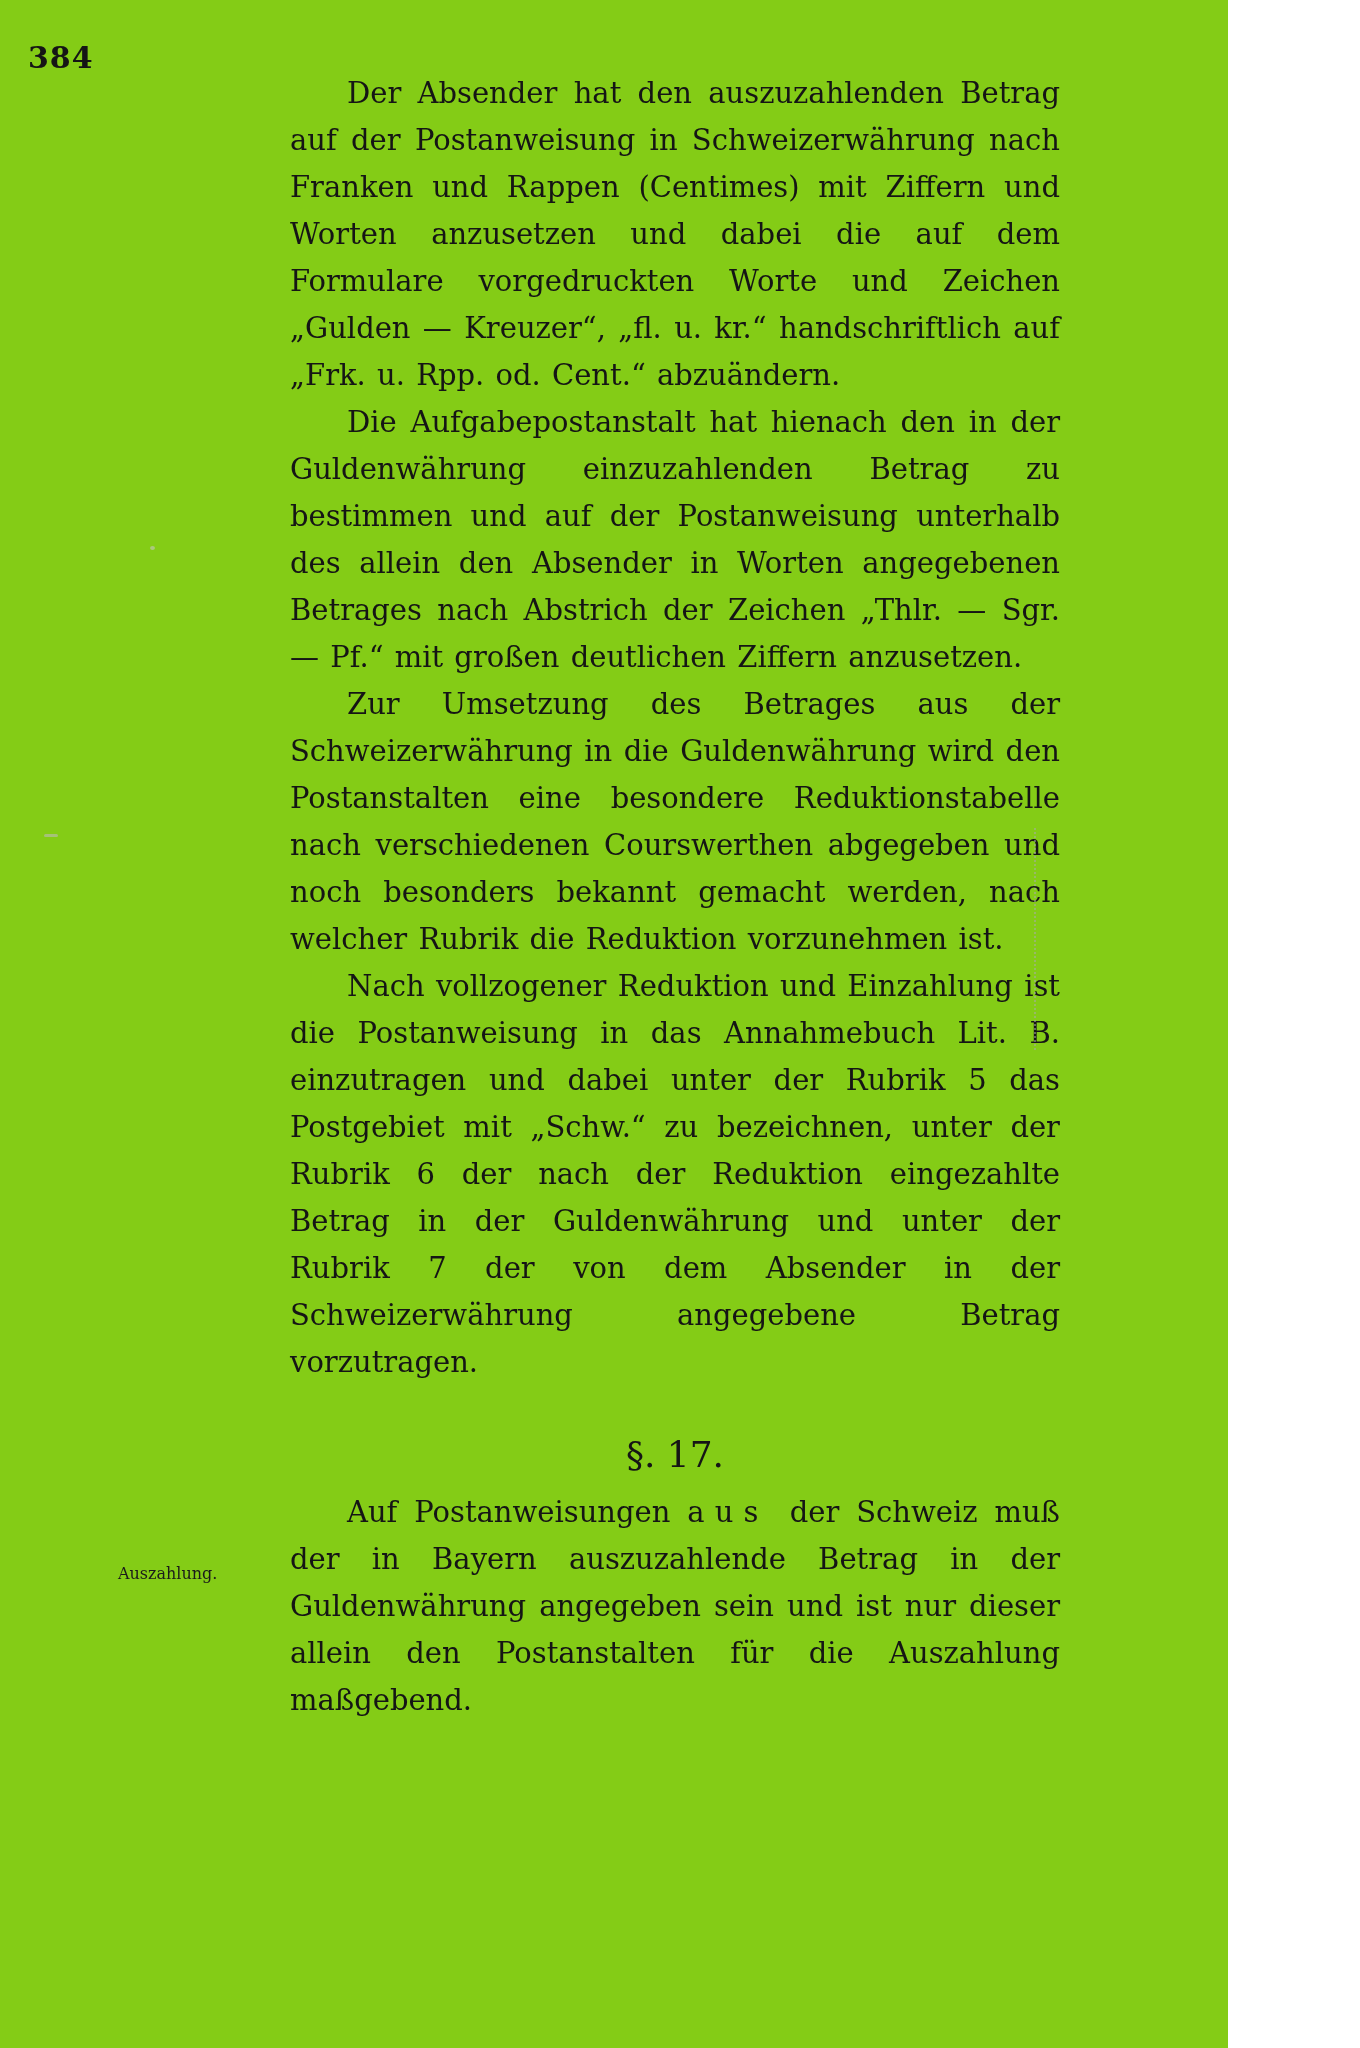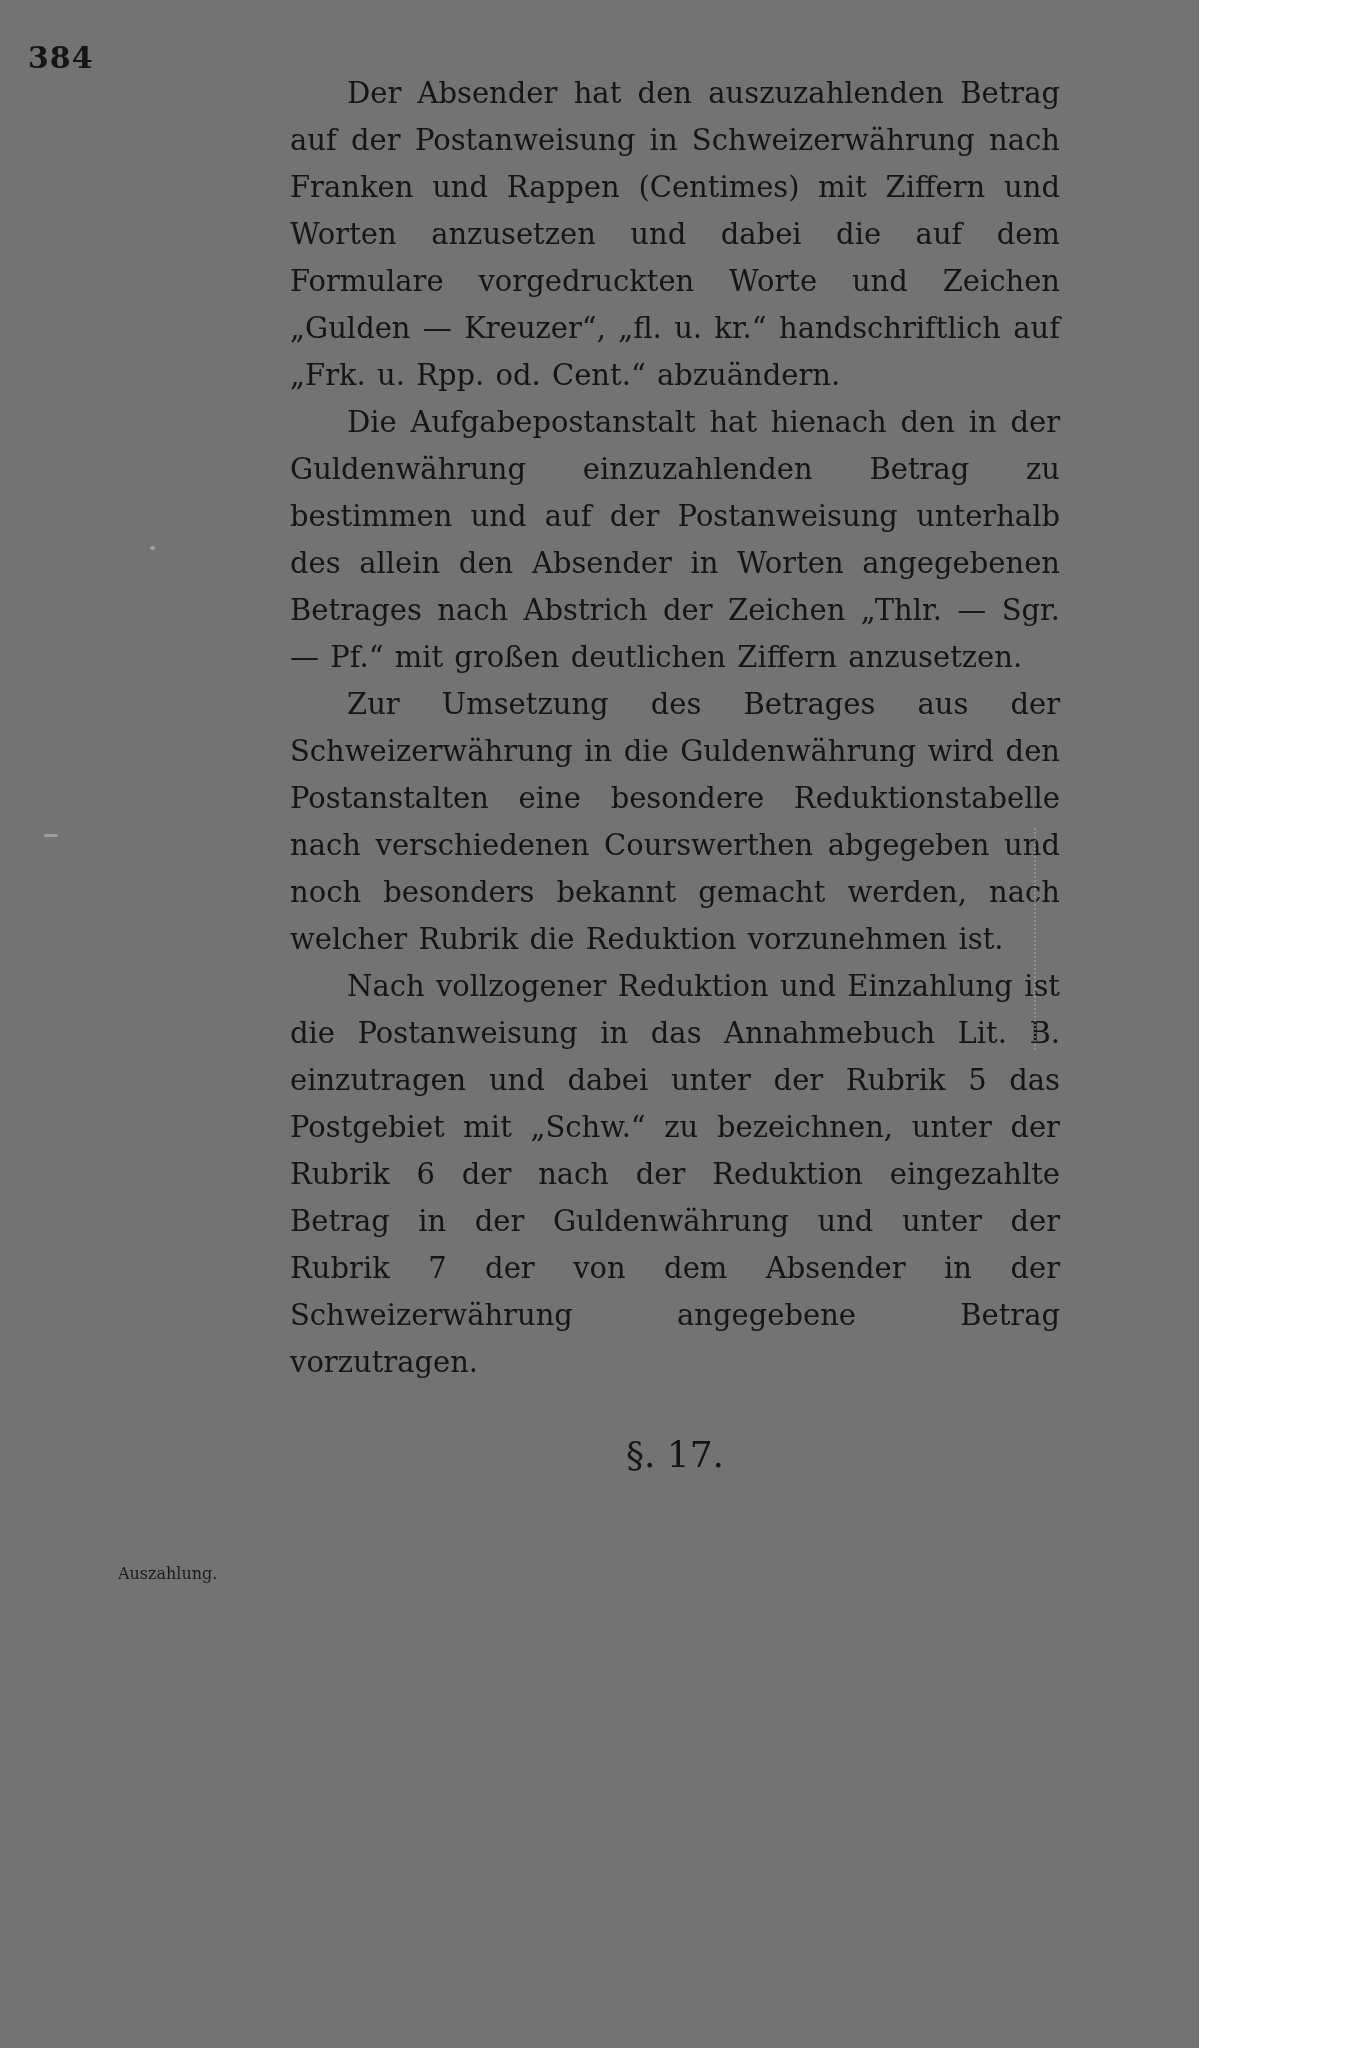--- a/index.html
+++ b/index.html
@@ -4,24 +4,25 @@
 <style>
   html, body {
     margin: 0;
     padding: 0;
     background: #ffffff;
   }
   .page {
     position: relative;
     width: 1199px;
     height: 2048px;
-    background: #737373;
+    background: #84cc16;
     font-family: "DejaVu Serif", serif;
     color: #151515;
     overflow: hidden;
+    padding-left: 29px;
   }
   .page-number {
     position: absolute;
     left: 28px;
     top: 40px;
     font-size: 30px;
     font-weight: bold;
     letter-spacing: 1px;
   }
   .text-column {
@@ -99,20 +100,21 @@
     <div id="intro">
         <p class="para"><span>Der Absender hat den auszuzahlenden Betrag auf der Postanweisung in Schweizerwährung nach Franken und Rappen (Centimes) mit Ziffern und Worten anzusetzen und dabei die auf dem Formulare vorgedruckten Worte und Zeichen „Gulden — Kreuzer“, „fl. u. kr.“ handschriftlich auf „Frk. u. Rpp. od. Cent.“ abzuändern.</span></p>
         <p class="para"><span>Die Aufgabepostanstalt hat hienach den in der Guldenwährung einzuzahlenden Betrag zu bestimmen und auf der Postanweisung unterhalb des allein den Absender in Worten angegebenen Betrages nach Abstrich der Zeichen „Thlr. — Sgr. — Pf.“ mit großen deutlichen Ziffern anzusetzen.</span></p>
         <p class="para"><span>Zur Umsetzung des Betrages aus der Schweizerwährung in die Guldenwährung wird den Postanstalten eine besondere Reduktionstabelle nach verschiedenen Courswerthen abgegeben und noch besonders bekannt gemacht werden, nach welcher Rubrik die Reduktion vorzunehmen ist.</span></p>
         <p class="para"><span>Nach vollzogener Reduktion und Einzahlung ist die Postanweisung in das Annahmebuch Lit. B. einzutragen und dabei unter der Rubrik 5 das Postgebiet mit „Schw.“ zu bezeichnen, unter der Rubrik 6 der nach der Reduktion eingezahlte Betrag in der Guldenwährung und unter der Rubrik 7 der von dem Absender in der Schweizerwährung angegebene Betrag vorzutragen.</span></p>
       </div>
     <div id="sections">
         <div class="section section-17">
           <div class="section-heading">§. 17.</div>
           <span class="margin-note">Auszahlung.</span>
+          <p class="para"><span>Auf Postanweisungen </span><span class="spaced">aus</span><span> der Schweiz muß der in Bayern auszuzahlende Betrag in der Guldenwährung angegeben sein und ist nur dieser allein den Postanstalten für die Auszahlung maßgebend.</span></p>
         </div>
       </div>
   </div>
 
   <div class="dotted-line"></div>
   <div class="speck-1"></div>
   <div class="speck-2"></div>
 </div>
 
 </body></html>

